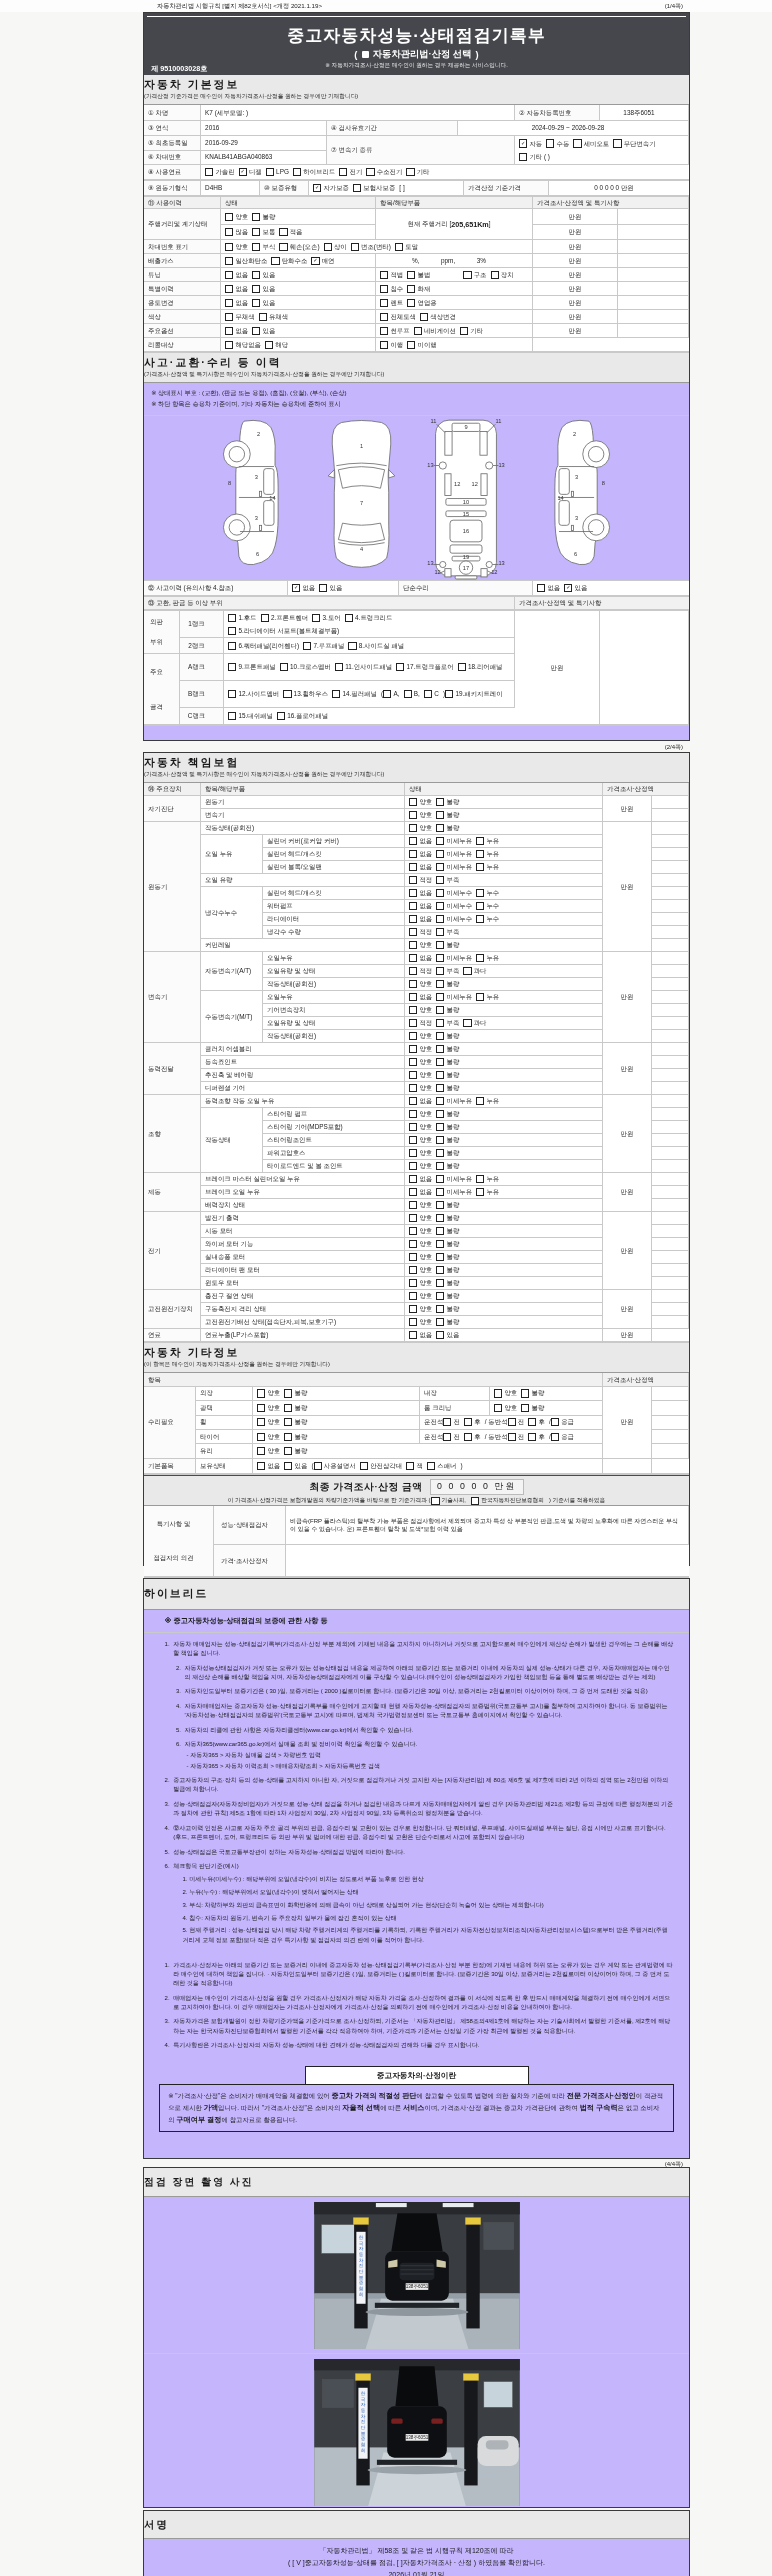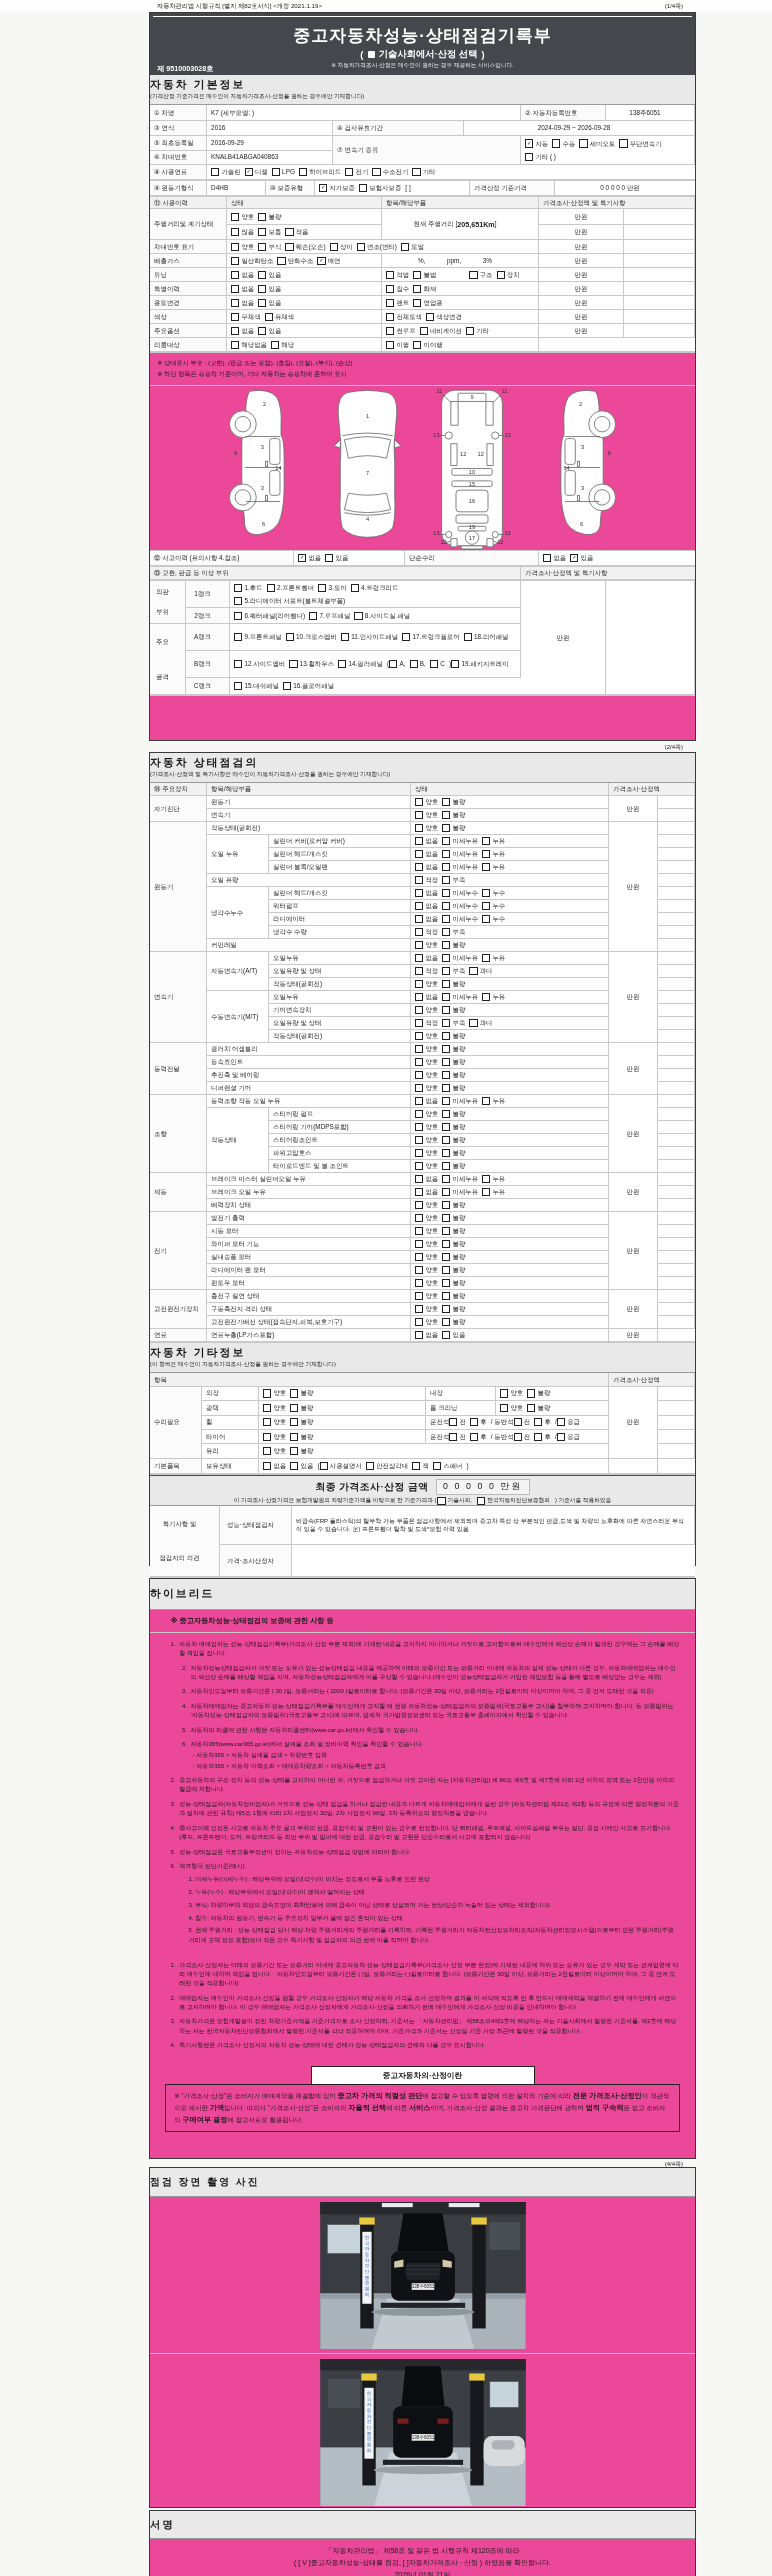--- a/index.html
+++ b/index.html
@@ -2,21 +2,21 @@
 <html style="font-size:8.2px"><head>
 <meta charset="utf-8">
 <style>
   html,body{margin:0;padding:0}
   body{width:773px;height:2576px;position:relative;overflow:hidden;background:#f7f7f6;
        font-family:"Liberation Sans","DejaVu Sans",sans-serif;color:#1a1a1a;}
   .artifact{position:absolute;left:49px;top:0;width:139px;height:1.5px;background:#111}
   .topstrip{position:absolute;left:0;top:0;width:773px;height:12.4px;background:#fdfdfd}
   .formref{position:absolute;left:157px;top:2.1px;font-size:6.2px;color:#222}
   .pmark{position:absolute;left:569px;width:114px;text-align:right;font-size:6px;color:#222}
-  .docbox{position:absolute;left:149px;width:545px;background:#ec4899;border:1.5px solid #3a3a3a}
+  .docbox{position:absolute;left:143px;width:545px;background:#c4b5fd;border:1.5px solid #3a3a3a}
   
   .dark{position:relative;height:62px;background:#45474c;color:#fff;text-align:center}
   .dark-line{position:absolute;top:2.6px;left:3.1px;right:3.1px;height:1.5px;background:#fff}
   .t-main{padding-top:10.3px;font-size:17px;font-weight:bold;letter-spacing:1px}
   .t-sub{margin-top:1.5px;font-size:9.3px;font-weight:bold;display:flex;align-items:center;justify-content:center;gap:4.1px}
   .t-box{display:inline-block;width:7.2px;height:7.2px;background:#fff;border-radius:1px}
   .t-note{margin-top:1px;font-size:5.7px;color:#eee}
   .t-docno{position:absolute;left:7.2px;bottom:1px;font-size:7.2px;font-weight:bold}
   
   .band{background:#e9e9e9;border-bottom:0.5px solid #9a9a9a;display:flex;flex-direction:column;justify-content:center;height:29px}
@@ -79,21 +79,21 @@
 <div class="pmark" style="top:1569px">(3/4쪽)</div>
 <div class="pmark" style="top:2160px">(4/4쪽)</div>
 
 <div class="docbox" style="top:12.4px;height:727px">
   <div class="dark">
     <div class="dark-line"></div>
     <div class="t-main">중고자동차성능·상태점검기록부</div>
     <div class="t-sub">
       <span>(</span>
       <span class="t-box"></span>
-      <span>기술사회에서·산정 선택</span>
+      <span>자동차관리법·산정 선택</span>
       <span>)</span>
     </div>
     <div class="t-note">※ 자동차가격조사·산정은 매수인이 원하는 경우 제공하는 서비스입니다.</div>
     <div class="t-docno">제 9510003028호</div>
   </div>
 
   <div class="band">
     <div class="bt">자동차 기본정보</div>
     <div class="bs">(가격산정 기준가격은 매수인이 자동차가격조사·산정을 원하는 경우에만 기재합니다)</div>
   </div>
@@ -426,20 +426,24 @@
           <span>이행</span>
         </span>
         <span class="cb">
           <span class="bx"></span>
           <span>미이행</span>
         </span>
       </div>
       <div class="cell " style="grid-column: span 2;"></div>
     </div>
 
+  <div class="band">
+    <div class="bt">사고·교환·수리 등 이력</div>
+    <div class="bs">(가격조사·산정액 및 특기사항은 매수인이 자동차가격조사·산정을 원하는 경우에만 기재합니다)</div>
+  </div>
   <div class="acnotes">
     <div id="acnote1"><span>※ 상태표시 부호 :</span><span style="color: rgb(63, 111, 216); font-weight: bold;"></span><span> (교환),</span><span style="color: rgb(51, 51, 51); font-weight: bold;"></span><span> (판금 또는 용접),</span><span style="color: rgb(51, 51, 51); font-weight: bold;"></span><span> (흠집),</span><span style="color: rgb(224, 138, 0); font-weight: bold;"></span><span> (요철),</span><span style="color: rgb(51, 51, 51); font-weight: bold;"></span><span> (부식),</span><span style="color: rgb(51, 51, 51); font-weight: bold;"></span><span> (손상)</span></div>
     <div>※ 하단 항목은 승용차 기준이며, 기타 자동차는 승용차에 준하여 표시</div>
   </div>
 
   <div class="diagram">
     <svg id="dv1" width="88" height="164" viewBox="0 0 170 318">
       <g fill="#fff" stroke="#6a6a6a" stroke-width="1.6">
         <path id="side-art" d="M58 10 Q96 4 110 22 Q120 42 118 74 L118 96 Q124 102 124 138 L124 196 Q124 230 118 252 Q112 282 76 288 Q52 290 48 272 L46 246 Q42 238 42 206 L42 112 Q42 94 48 84 L50 40 Q52 14 58 10 Z"></path>
         <circle cx="44" cy="74" r="26"></circle>
@@ -682,21 +686,21 @@
         <span class="cb">
           <span class="bx"></span>
           <span>16.플로어패널</span>
         </span>
       </div>
     </div>
 </div>
 
 <div class="docbox" style="top:752px;height:812px">
   <div class="band">
-    <div class="bt">자동차 상태점검의</div>
+    <div class="bt">자동차 책임보험</div>
     <div class="bs">(가격조사·산정액 및 특기사항은 매수인이 자동차가격조사·산정을 원하는 경우에만 기재합니다)</div>
   </div>
   <div class="gtable" style="grid-template-columns: 57px 62px 142px 198px 49px 37px; grid-template-rows: 13.4px repeat(42, 13px);">
       <div class="cell head">⑭ 주요장치</div>
       <div class="cell head" style="grid-column: span 2;">항목/해당부품</div>
       <div class="cell head">상태</div>
       <div class="cell head" style="grid-column: span 2;">가격조사·산정액</div>
       <div class="cell lab" style="grid-row: span 2;">자기진단</div>
       <div class="cell " style="grid-column: span 2;">원동기</div>
       <div class="cell ">

